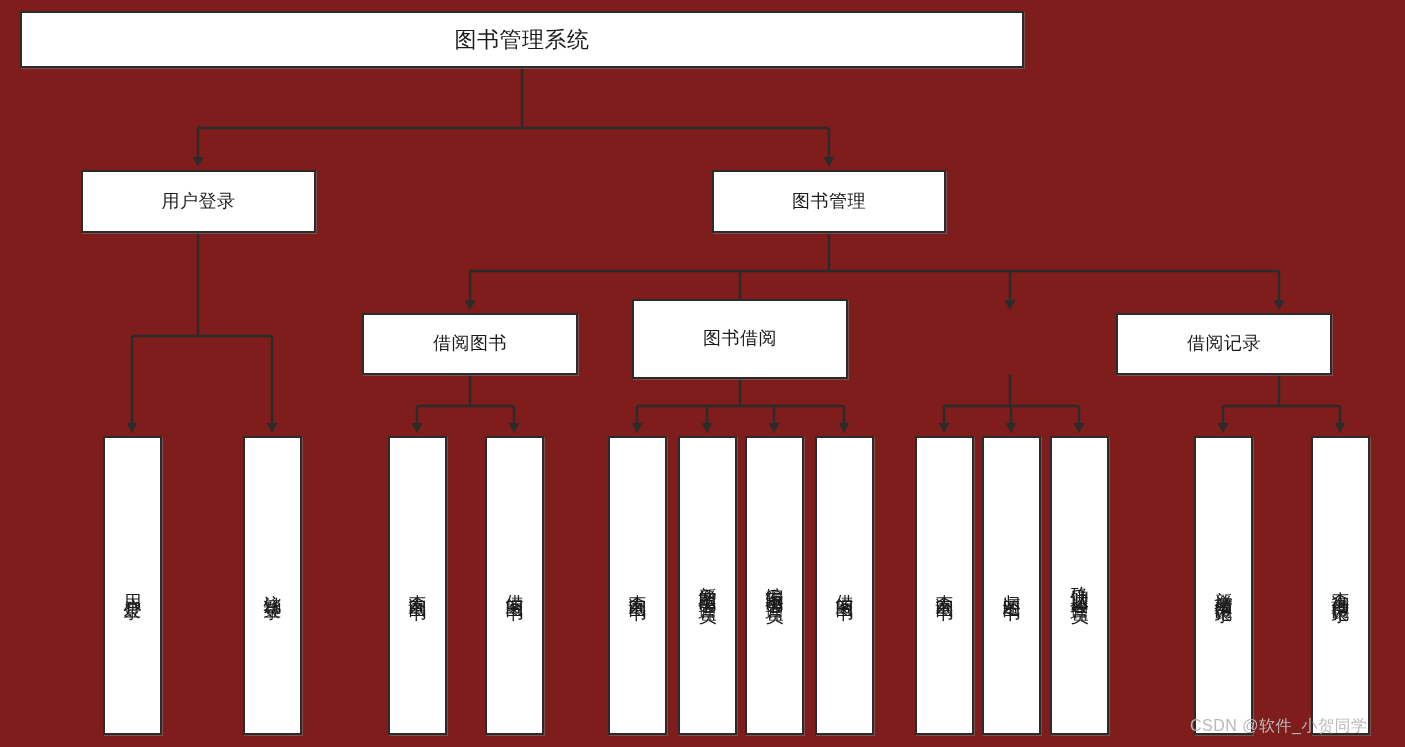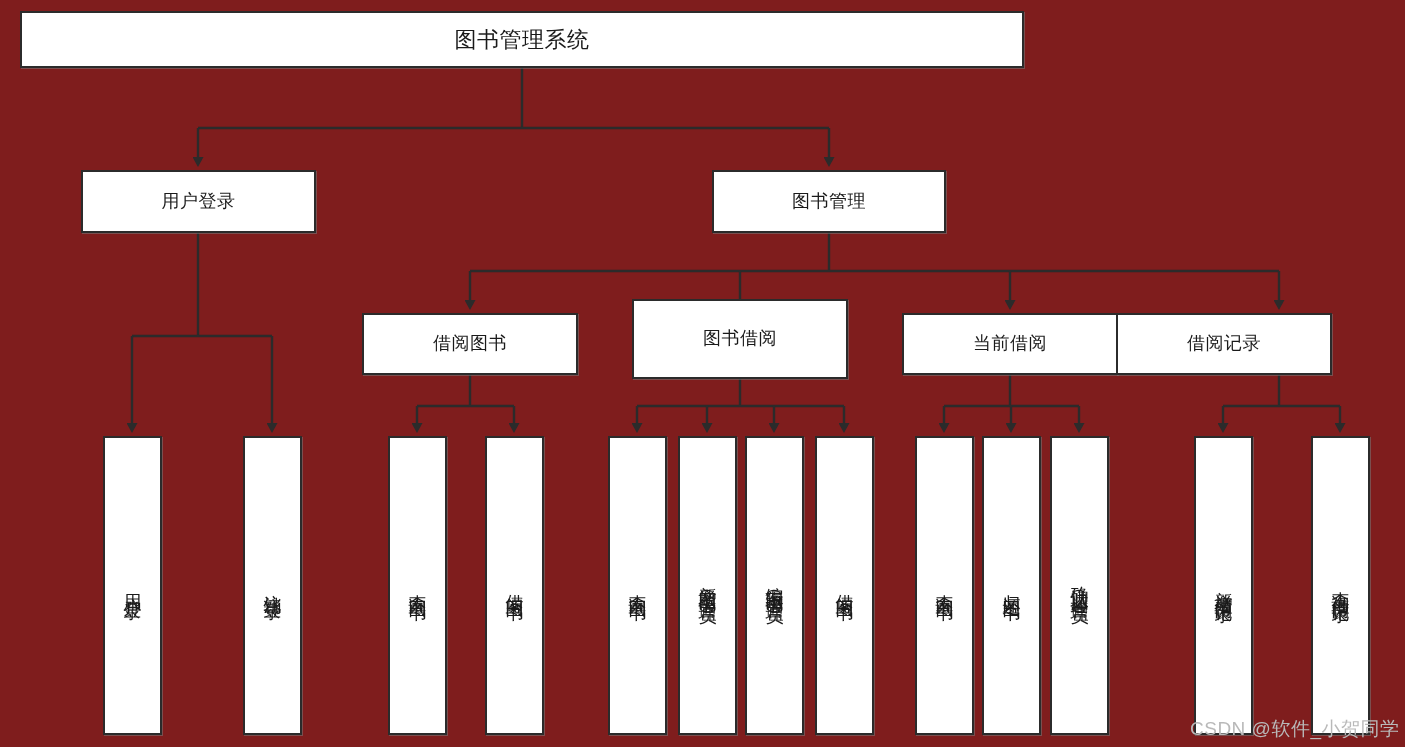--- a/index.html
+++ b/index.html
@@ -50,21 +50,21 @@
   .node-box.vertical .node-label {
     writing-mode: vertical-rl;
     text-orientation: upright;
     letter-spacing: 3px;
     line-height: 1;
   }
   .node-box.root .node-label { font-size: 22px; }
   .watermark {
     position: absolute;
     color: #b9b9b9;
-    font-size: 19px;
+    font-size: 16px;
     letter-spacing: 0.5px;
     white-space: nowrap;
     user-select: none;
   }
 </style>
 </head>
 <body>
 
 <div id="diagram-root">
 
@@ -131,23 +131,20 @@
   </div>
 
   <div class="node-box" style="left:362px; top:313px; width:216px; height:62px;">
     <span class="node-label">借阅图书</span>
   </div>
 
   <div class="node-box" style="left:632px; top:299px; width:216px; height:80px;">
     <span class="node-label">图书借阅</span>
   </div>
 
-  <div class="node-box" style="left:902px; top:313px; width:216px; height:62px;">
-    <span class="node-label">当前借阅</span>
-  </div>
 
   <div class="node-box" style="left:1116px; top:313px; width:216px; height:62px;">
     <span class="node-label">借阅记录</span>
   </div>
 
   <div class="node-box vertical" style="left:103px; top:436px; width:59px; height:299px;">
     <span class="node-label">用户登录</span>
   </div>
   <div class="node-box vertical" style="left:243px; top:436px; width:59px; height:299px;">
     <span class="node-label">注销登录</span>

